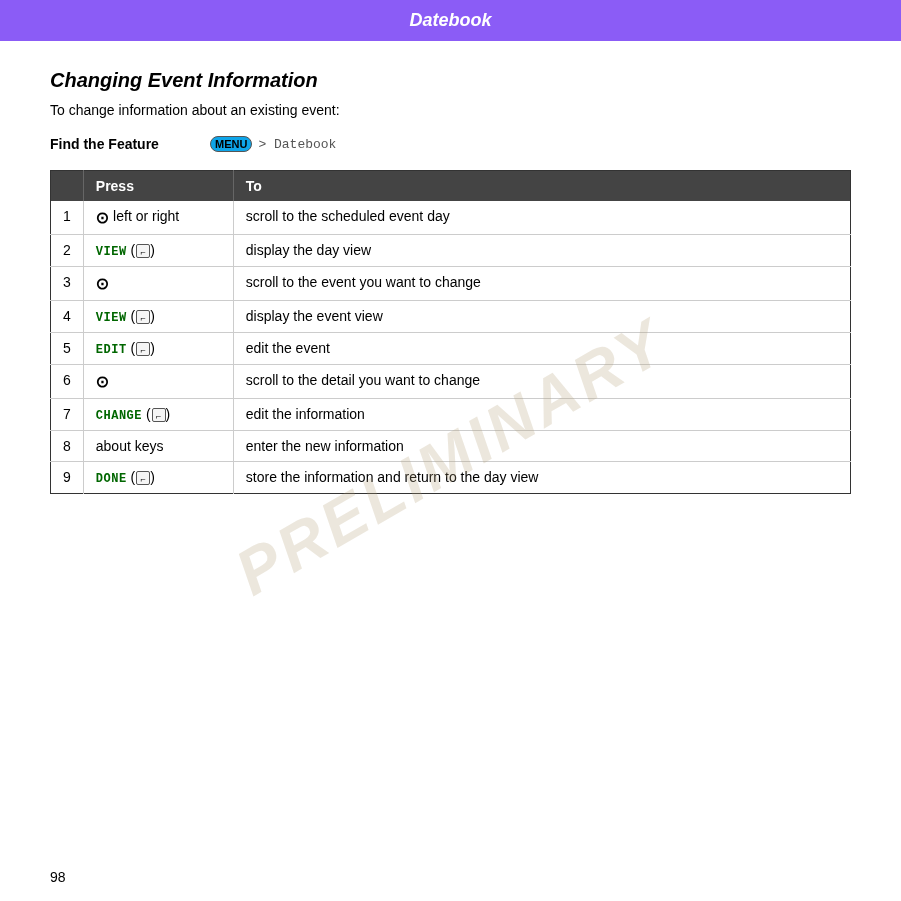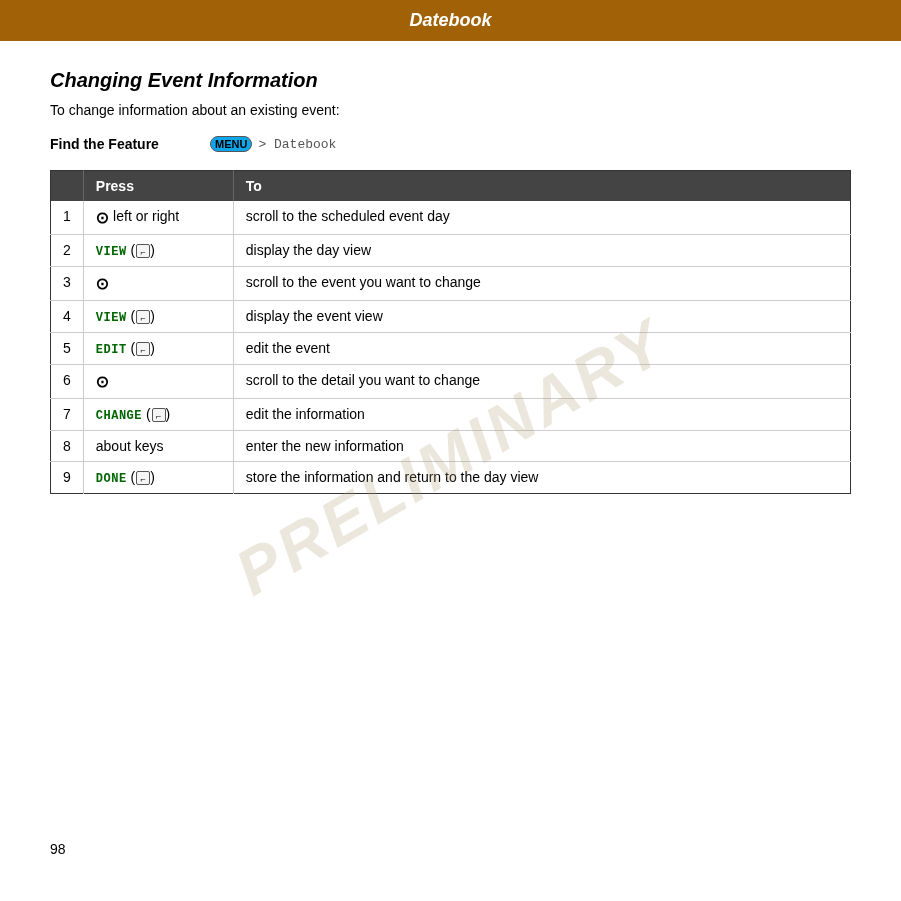--- a/index.html
+++ b/index.html
@@ -8,21 +8,21 @@
       width: 901px;
       height: 901px;
       background: #ffffff;
       font-family: Arial, Helvetica, sans-serif;
       font-size: 14px;
       color: #000000;
       overflow: hidden;
     }
 
     .page-header {
-      background: #a16207;
+      background: #8b5cf6;
       text-align: center;
       padding: 10px 0;
       margin-bottom: 0;
     }
 
     .page-header-title {
       color: #ffffff;
       font-size: 18px;
       font-style: italic;
       font-weight: bold;
@@ -187,21 +187,21 @@
       font-weight: bold;
       color: rgba(180, 160, 120, 0.25);
       pointer-events: none;
       white-space: nowrap;
       letter-spacing: 4px;
       font-style: italic;
     }
 
     .page-number {
       position: absolute;
-      bottom: 44px;
+      bottom: 16px;
       left: 50px;
       font-size: 14px;
       color: #000;
     }
   </style>
 </head>
 <body>
 
 <div class="preliminary-watermark">PRELIMINARY</div>
 

